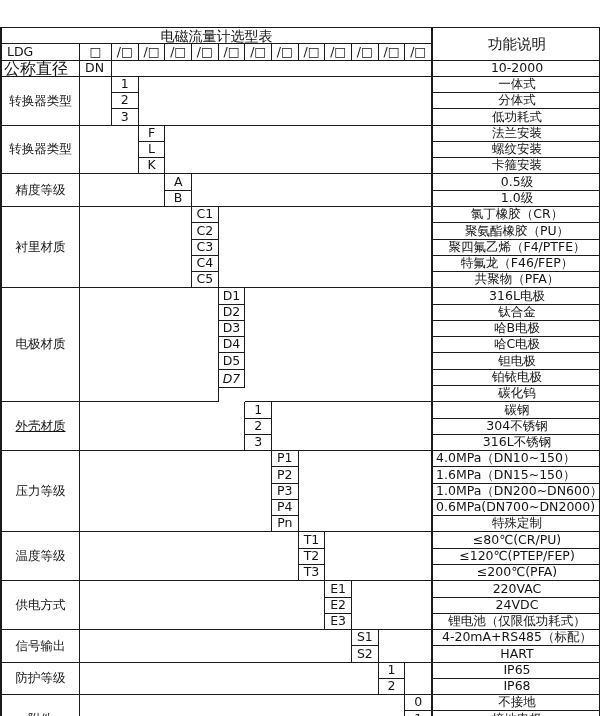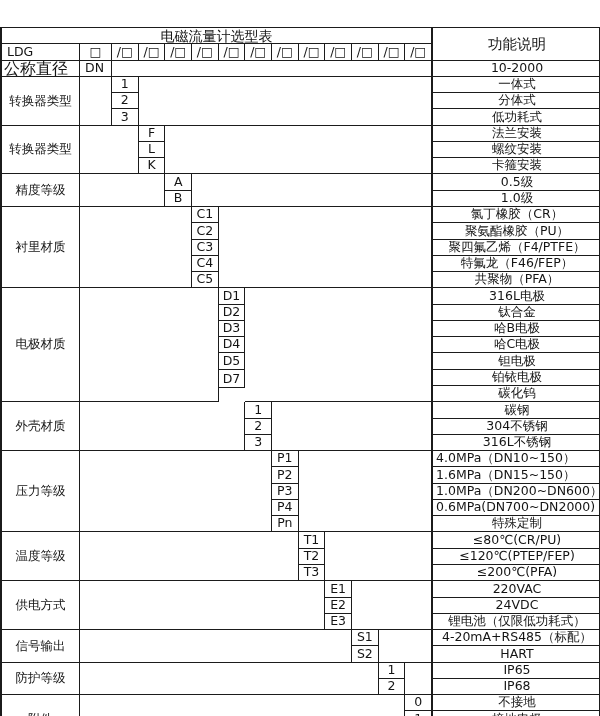--- a/index.html
+++ b/index.html
@@ -103,24 +103,24 @@
     <div class="cell" style="left: 216.667px; top: 277px; width: 26.6667px; height: 16px;">D2</div>
     <div class="cell lb" style="left: 430px; top: 277px; width: 170px; height: 16px;">钛合金</div>
     <div class="cell" style="left: 216.667px; top: 293px; width: 26.6667px; height: 16px;">D3</div>
     <div class="cell lb" style="left: 430px; top: 293px; width: 170px; height: 16px;">哈B电极</div>
     <div class="cell" style="left: 216.667px; top: 309px; width: 26.6667px; height: 16px;">D4</div>
     <div class="cell lb" style="left: 430px; top: 309px; width: 170px; height: 16px;">哈C电极</div>
     <div class="cell" style="left: 216.667px; top: 325px; width: 26.6667px; height: 17px;">D5</div>
     <div class="cell lb" style="left: 430px; top: 325px; width: 170px; height: 17px;">钽电极</div>
     <div class="cell" style="left: 216.667px; top: 342px; width: 26.6667px; height: 16px;">D6</div>
     <div class="cell lb" style="left: 430px; top: 342px; width: 170px; height: 16px;">铂铱电极</div>
-    <div class="cell" style="left: 216.667px; top: 344px; width: 26.6667px; height: 16px;">D7</div>
+    <div class="cell" style="left: 216.667px; top: 344px; width: 26.6667px; height: 16px; font-style: italic;">D7</div>
     <div class="cell lb" style="left: 430px; top: 358px; width: 170px; height: 16px;">碳化钨</div>
     <div class="cell" style="left: 243.333px; top: 260px; width: 186.667px; height: 114px;"></div>
-    <div class="cell" style="left: 0px; top: 374px; width: 78px; height: 49px;">外壳材质</div>
+    <div class="cell" style="left: 0px; top: 374px; width: 78px; height: 49px; text-decoration: underline;">外壳材质</div>
     <div class="cell" style="left: 78px; top: 374px; width: 165.333px; height: 49px;"></div>
     <div class="cell" style="left: 243.333px; top: 374px; width: 26.6667px; height: 17px;">1</div>
     <div class="cell lb" style="left: 430px; top: 374px; width: 170px; height: 17px;">碳钢</div>
     <div class="cell" style="left: 243.333px; top: 391px; width: 26.6667px; height: 16px;">2</div>
     <div class="cell lb" style="left: 430px; top: 391px; width: 170px; height: 16px;">304不锈钢</div>
     <div class="cell" style="left: 243.333px; top: 407px; width: 26.6667px; height: 16px;">3</div>
     <div class="cell lb" style="left: 430px; top: 407px; width: 170px; height: 16px;">316L不锈钢</div>
     <div class="cell" style="left: 270px; top: 374px; width: 160px; height: 49px;"></div>
     <div class="cell" style="left: 0px; top: 423px; width: 78px; height: 81px;">压力等级</div>
     <div class="cell" style="left: 78px; top: 423px; width: 192px; height: 81px;"></div>

